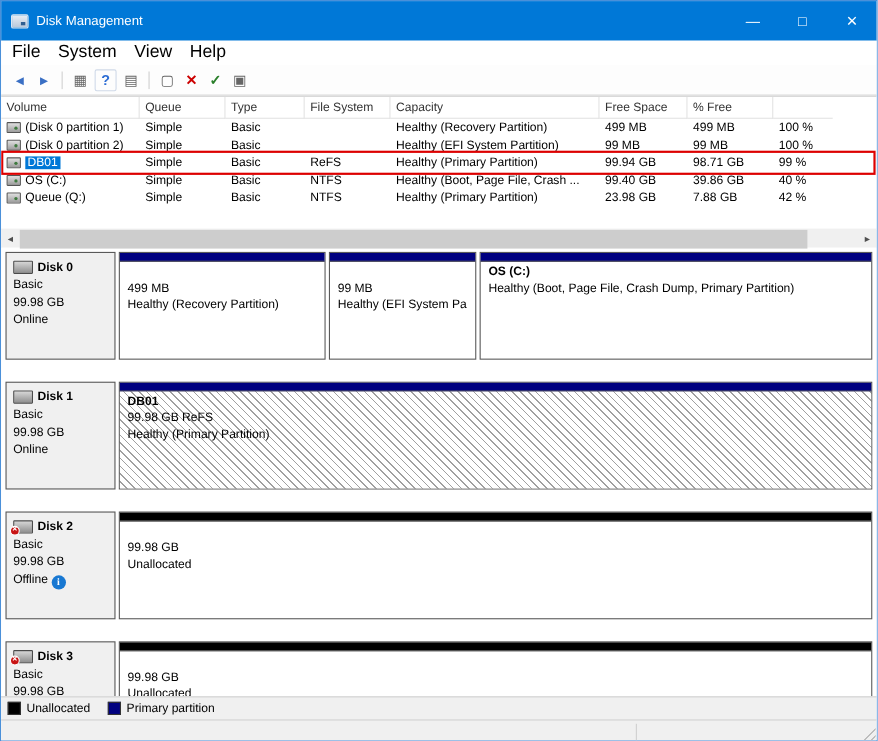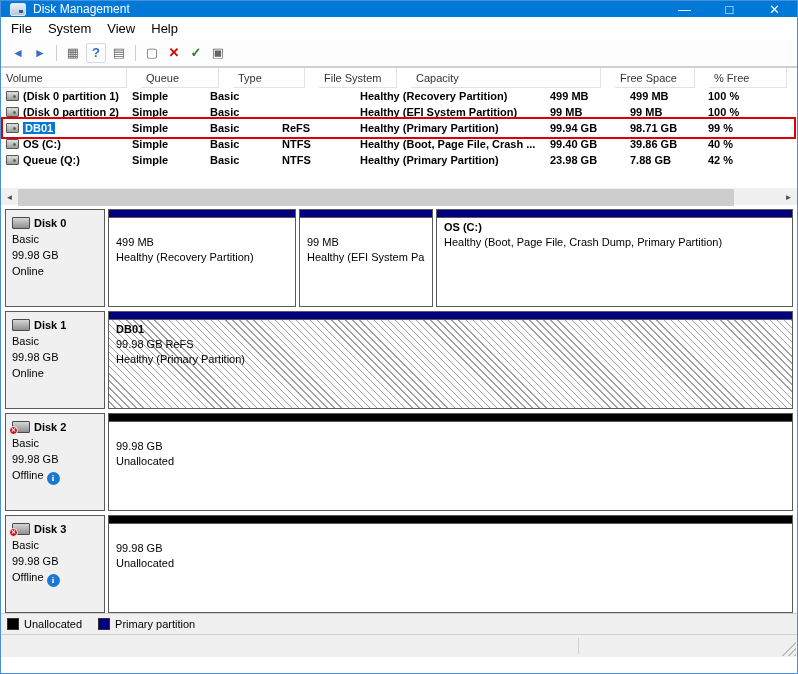--- a/index.html
+++ b/index.html
@@ -2,64 +2,64 @@
 <html><head>
 <meta charset="utf-8">
 <style>
   * { box-sizing: border-box; margin: 0; padding: 0; }
   html,body { width:798px; height:674px; }
   body { font-family:"Liberation Sans", sans-serif; font-size:11px; color:#000; background:#fff; }
 
   .window { width:798px; height:674px; border:1px solid #4a90d9; display:flex; flex-direction:column; background:#fff; overflow:hidden; }
 
   
-  .titlebar { height:16px; background:#0078d7; color:#fff; display:flex; align-items:center; flex:none; }
+  .titlebar { height:36px; background:#0078d7; color:#fff; display:flex; align-items:center; flex:none; }
   .app-icon { width:16px; height:13px; margin:0 7px 0 9px; background:linear-gradient(#e8eef5,#b9c8da); border:1px solid #dce7f2; border-radius:2px; position:relative; }
   .app-icon::after { content:""; position:absolute; right:2px; bottom:2px; width:4px; height:3px; background:#2f5f92; }
   .title-text { font-size:12px; }
   .titlebar .spacer { flex:1; }
   .caption-btn { width:45px; height:32px; display:flex; align-items:center; justify-content:center; font-size:13px; color:#fff; cursor:default; }
 
   
-  .menubar { height:22px; background:#fff; display:flex; align-items:center; padding-left:2px; flex:none; font-size:13px; }
+  .menubar { height:22px; background:#fff; display:flex; align-items:center; padding-left:2px; flex:none; font-size:16px; }
   .menu-item { padding:2px 8px; }
 
   
   .toolbar { height:28px; background:#fdfdfd; border-bottom:1px solid #d0d0d0; display:flex; align-items:center; padding-left:6px; flex:none; }
   .tbtn { width:22px; height:22px; display:flex; align-items:center; justify-content:center; font-size:13px; color:#666; }
   .tbtn.arrow { color:#3a6fc4; font-size:12px; }
   .tbtn.help { color:#2b6cd4; font-weight:bold; border:1px solid #cfd9e8; border-radius:2px; width:20px; height:20px; margin:0 2px; }
   .tbtn.red { color:#c00; font-weight:bold; }
   .tbtn.green { color:#2a7f2a; font-weight:bold; }
   .tsep { width:1px; height:16px; background:#d0d0d0; margin:0 5px; }
 
   
   .table-pane { height:121px; border-top:1px solid #d0d0d0; background:#fff; flex:none; overflow:hidden; }
   .thead, .trow { display:grid; grid-template-columns:126px 78px 72px 78px 190px 80px 78px 54px 1fr; align-items:center; }
-  .thead { height:20px; color:#333;gap:14px; }
+  .thead { height:20px; color:#333; }
   .thead > div { height:100%; display:flex; align-items:center; padding-left:5px; border-right:1px solid #e3e3e3; border-bottom:1px solid #e3e3e3; }
   .thead > div.filler { border-right:none; }
-  .trow { height:16px; position:relative;font-weight:bold; }
+  .trow { height:16px; position:relative; }
   .trow > div { padding-left:5px; white-space:nowrap; overflow:hidden; }
   .vol-cell { display:flex; align-items:center; gap:4px; }
   .drive-ico { flex:none; width:13px; height:10px; background:linear-gradient(#e0e0e0,#9c9c9c); border:1px solid #555; border-radius:1px; position:relative; }
   .drive-ico::after { content:""; position:absolute; right:2px; top:3px; width:3px; height:3px; background:#3f7a3f; border-radius:50%; }
   .sel-badge { background:#0078d7; color:#fff; padding:0 2px; }
   .annotation { position:absolute; left:0; right:1px; top:-3px; bottom:-3px; border:2px solid #dd0000; pointer-events:none; z-index:5; }
 
   
   .hscroll { height:17px; background:#f0f0f0; position:relative; flex:none; border-top:1px solid #f0f0f0; }
   .hscroll .arr { position:absolute; top:0; width:17px; height:17px; display:flex; align-items:center; justify-content:center; font-size:8px; color:#505050; }
   .hscroll .arr.left { left:0; }
   .hscroll .arr.right { right:0; }
   .hscroll .thumb { position:absolute; left:17px; top:0; height:17px; width:calc(100% - 80px); background:#cdcdcd; }
 
   
   .gview { height:408px; background:#fff; padding:4px 4px 0 4px; flex:none; overflow:hidden; }
-  .disk-row { display:flex; height:98px; margin-bottom:4px; }
+  .disk-row { display:flex; height:98px; margin-bottom:20px; }
   .disk-head { width:100px; flex:none; background:#f0f0f0; border:1px solid #5a5a5a; padding:5px 6px; line-height:16px; }
   .disk-title { display:flex; align-items:center; gap:4px; font-weight:bold; }
   .disk-ico { flex:none; width:18px; height:12px; background:linear-gradient(#d6d6d6,#8f8f8f); border:1px solid #4a4a4a; border-radius:1px; position:relative; }
   .offline-badge { position:absolute; left:-4px; bottom:-3px; width:9px; height:9px; background:#c81414; border:1px solid #fff; border-radius:50%; color:#fff; font-size:6px; line-height:7px; text-align:center; }
   .info-circle { display:inline-block; width:13px; height:13px; background:#1878d2; color:#fff; border-radius:50%; font-size:9px; font-weight:bold; font-family:"Liberation Serif", serif; text-align:center; line-height:13px; vertical-align:-2px; margin-left:3px; }
   .parts { flex:1; display:flex; margin-left:3px; gap:3px; min-width:0; }
   .partition { border:1px solid #5a5a5a; display:flex; flex-direction:column; background:#fff; min-width:0; }
   .part-band { height:8px; flex:none; border-bottom:1px solid #5a5a5a; background:#000080; }
   .part-band.unalloc { background:#000000; }
   .part-body { flex:1; padding:2px 7px; line-height:15px; white-space:nowrap; overflow:hidden; }

